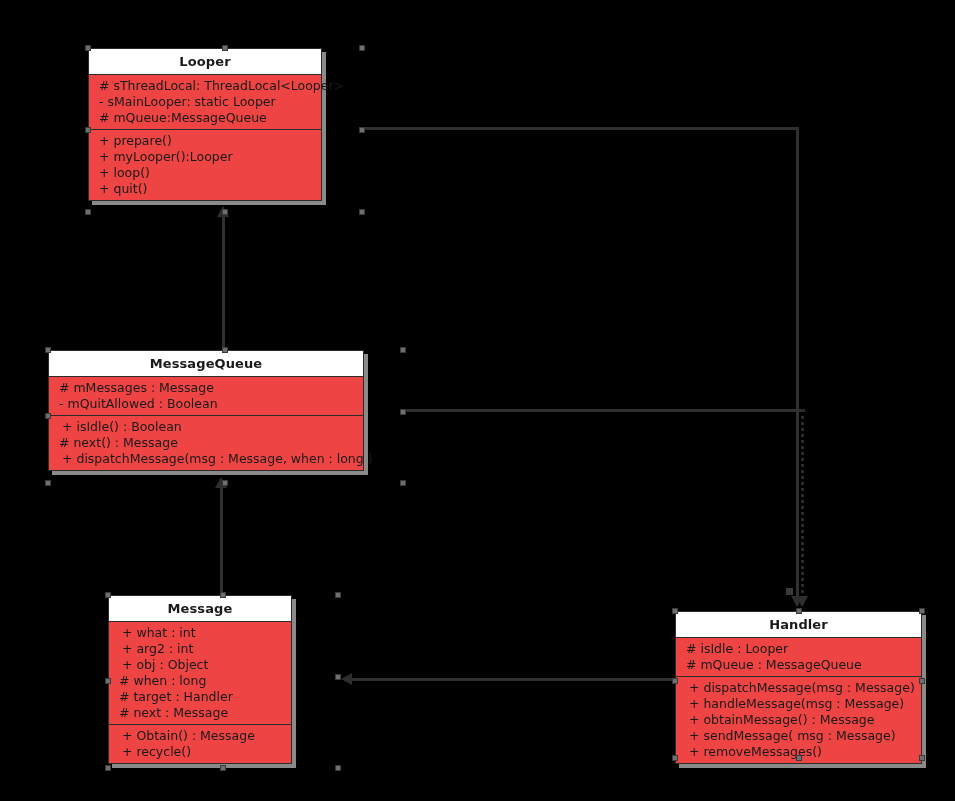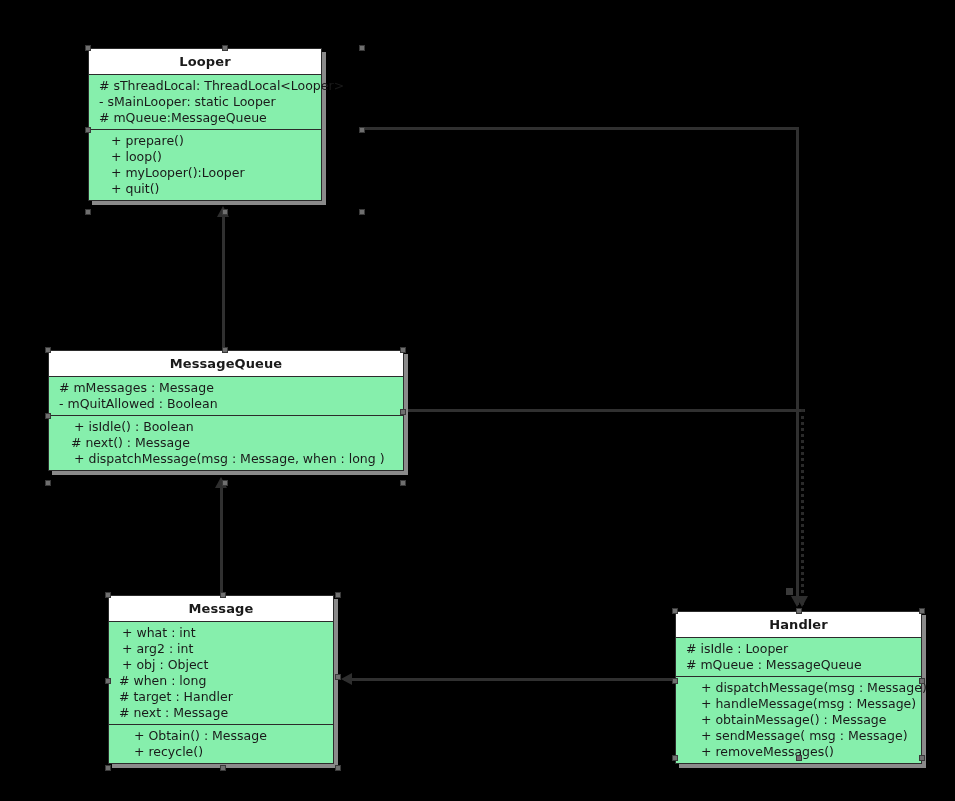--- a/index.html
+++ b/index.html
@@ -31,25 +31,24 @@
     font-size: 13px;
     color: #1a1a1a;
     padding: 5px 4px 5px 4px;
     border-bottom: 1px solid #2b2b2b;
     letter-spacing: 0.1px;
     background: #ffffff;
   }
   .uml-compartment {
     padding: 3px 0 3px 0;
     border-bottom: 1px solid #2b2b2b;
-    background: #86efac;
+    background: #ef4444;
   }
   .uml-compartment.last {
     border-bottom: none;
-    padding-left: 12px;
   }
   .uml-row {
     font-size: 12.5px;
     color: #1a1a1a;
     line-height: 16px;
     white-space: nowrap;
     padding-left: 10px;
   }
   .uml-row.ind {
     padding-left: 13px;
@@ -146,56 +145,56 @@
 
   <div class="uml-class" style="left:88px; top:48px; width:234px;">
     <div class="uml-title">Looper</div>
     <div class="uml-compartment">
       <div class="uml-row"># sThreadLocal: ThreadLocal&lt;Looper&gt;</div>
       <div class="uml-row">- sMainLooper: static Looper</div>
       <div class="uml-row"># mQueue:MessageQueue</div>
     </div>
     <div class="uml-compartment last">
       <div class="uml-row">+ prepare()</div>
+      <div class="uml-row">+ myLooper():Looper</div>
       <div class="uml-row">+ loop()</div>
-      <div class="uml-row">+ myLooper():Looper</div>
       <div class="uml-row">+ quit()</div>
     </div>
   </div>
   <div class="handle" style="left:85px; top:45px;"></div>
   <div class="handle" style="left:222px; top:45px;"></div>
   <div class="handle" style="left:359px; top:45px;"></div>
   <div class="handle" style="left:85px; top:127px;"></div>
   <div class="handle" style="left:359px; top:127px;"></div>
   <div class="handle" style="left:85px; top:209px;"></div>
   <div class="handle" style="left:222px; top:209px;"></div>
   <div class="handle" style="left:359px; top:209px;"></div>
 
-  <div class="uml-class" style="left:48px; top:350px; width:356px;">
+  <div class="uml-class" style="left:48px; top:350px; width:316px;">
     <div class="uml-title">MessageQueue</div>
     <div class="uml-compartment">
       <div class="uml-row"># mMessages : Message</div>
       <div class="uml-row">- mQuitAllowed : Boolean</div>
     </div>
     <div class="uml-compartment last">
       <div class="uml-row ind">+ isIdle() : Boolean</div>
       <div class="uml-row"># next() : Message</div>
       <div class="uml-row ind">+ dispatchMessage(msg : Message, when : long )</div>
     </div>
   </div>
   <div class="handle" style="left:45px; top:347px;"></div>
   <div class="handle" style="left:222px; top:347px;"></div>
   <div class="handle" style="left:400px; top:347px;"></div>
   <div class="handle" style="left:45px; top:413px;"></div>
   <div class="handle" style="left:400px; top:409px;"></div>
   <div class="handle" style="left:45px; top:480px;"></div>
   <div class="handle" style="left:222px; top:480px;"></div>
   <div class="handle" style="left:400px; top:480px;"></div>
 
-  <div class="uml-class" style="left:108px; top:595px; width:226px;">
+  <div class="uml-class" style="left:108px; top:595px; width:184px;">
     <div class="uml-title">Message</div>
     <div class="uml-compartment">
       <div class="uml-row ind">+ what : int</div>
       <div class="uml-row ind">+ arg2 : int</div>
       <div class="uml-row ind">+ obj : Object</div>
       <div class="uml-row"># when : long</div>
       <div class="uml-row"># target : Handler</div>
       <div class="uml-row"># next : Message</div>
     </div>
     <div class="uml-compartment last">

